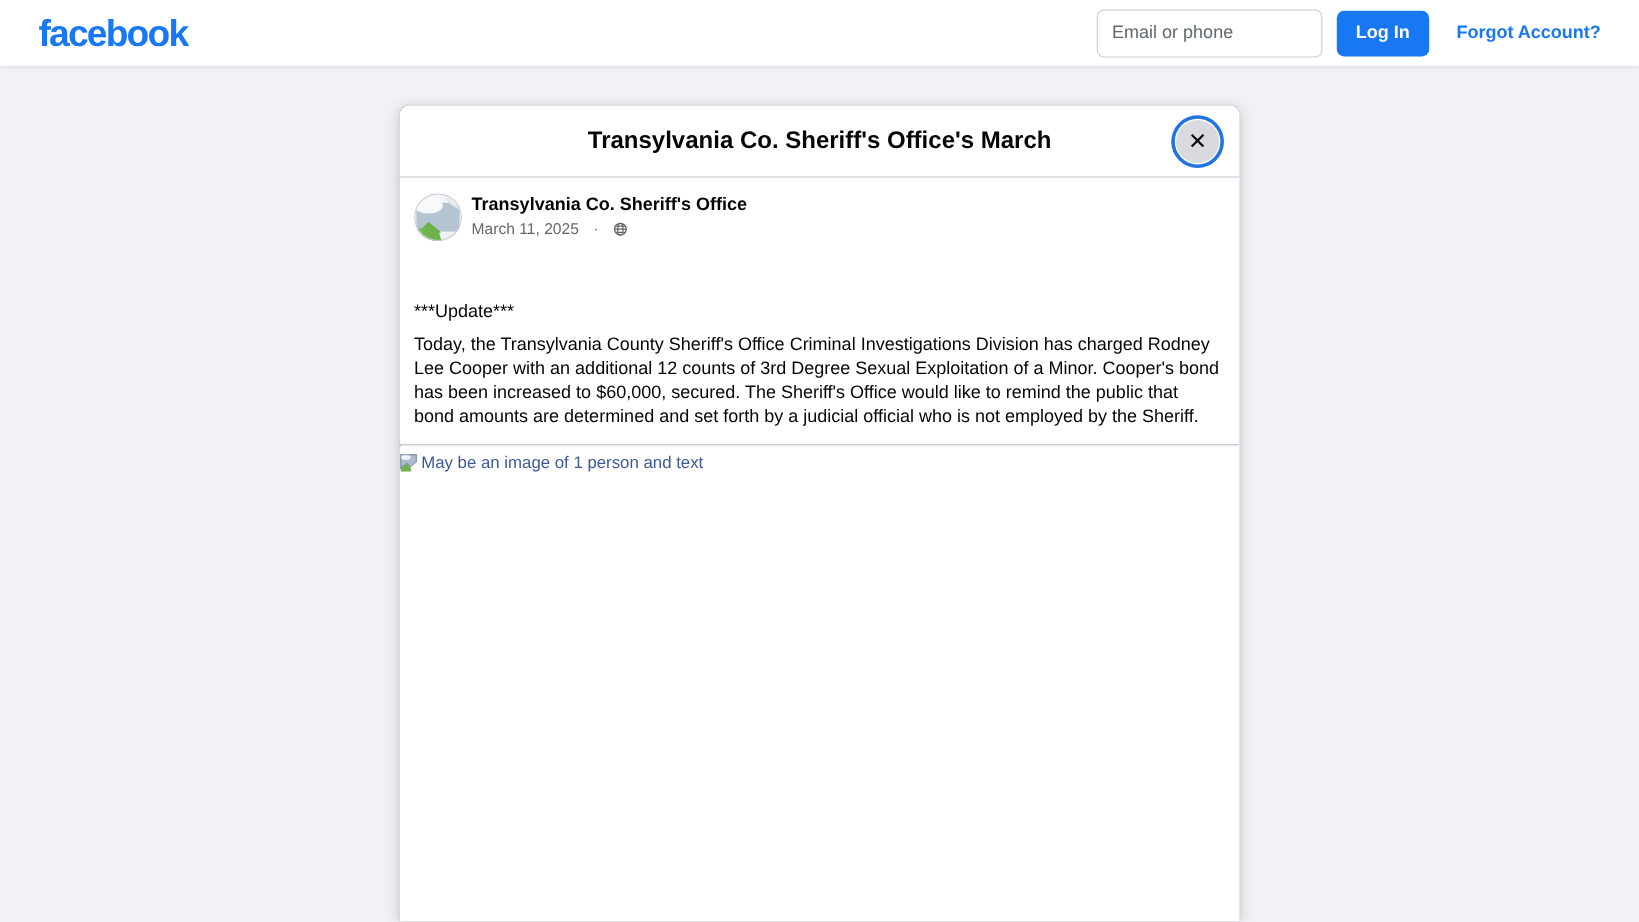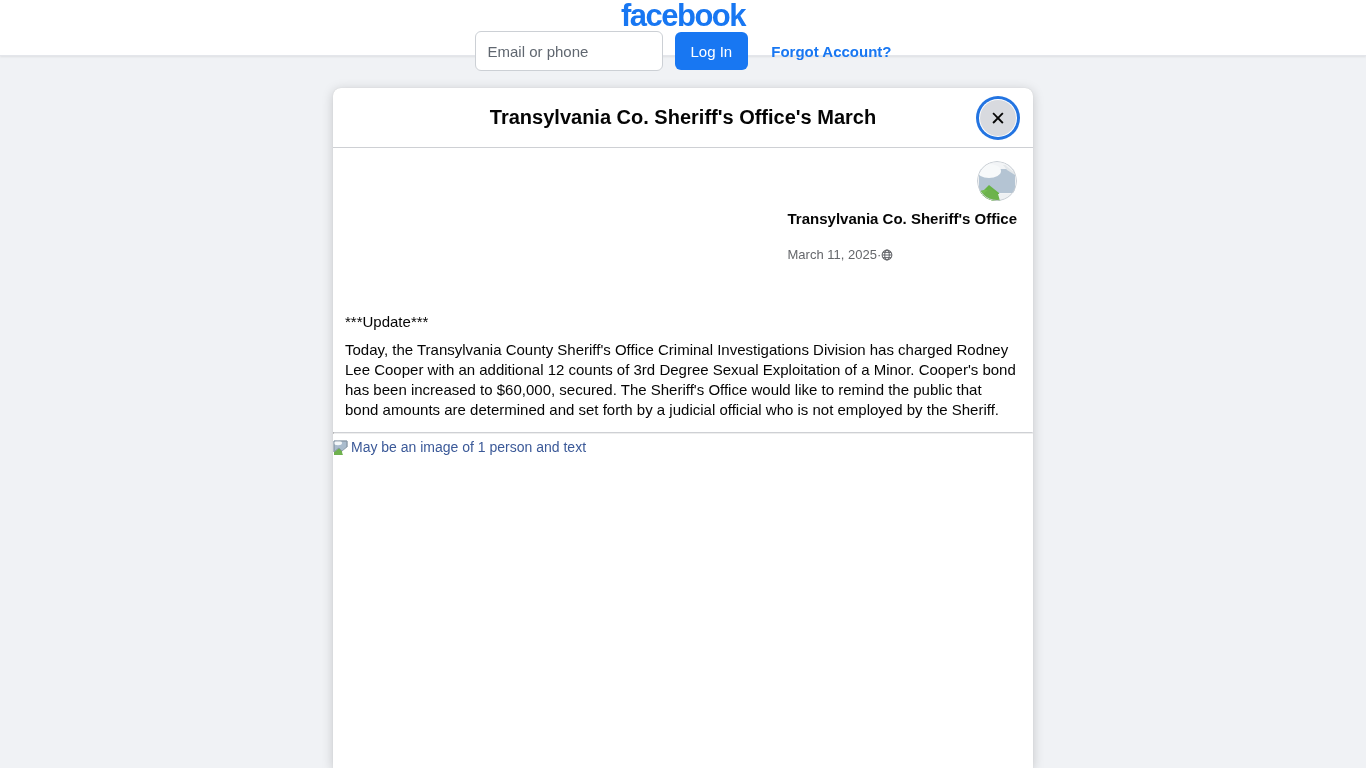--- a/index.html
+++ b/index.html
@@ -16,21 +16,20 @@
   
   .top-bar {
     position: absolute; top: 0; left: 0;
     width: 1366px; height: 56px;
     background: #ffffff;
     border-bottom: 1px solid #e4e6eb;
     box-shadow: 0 1px 2px rgba(0,0,0,0.08);
     display: flex; align-items: center; justify-content: space-between;
     padding: 0 32px;
     z-index: 20;
-    flex-direction: column;
   }
   .fb-logo {
     color: #1877f2;
     font-size: 31px;
     font-weight: bold;
     letter-spacing: -1.5px;
     line-height: 1;
     user-select: none;
   }
   .auth-controls { display: flex; align-items: center; gap: 12px; }
@@ -40,21 +39,21 @@
     font-family: "Liberation Sans", sans-serif;
     color: #1c1e21; background: #fff; outline: none;
   }
   .auth-input::placeholder { color: #606770; }
   .input-email { width: 188px; }
   .input-password { width: 180px; }
   .login-btn {
     height: 38px; padding: 0 16px;
     background: #1877f2; color: #ffffff;
     border: none; border-radius: 6px;
-    font-size: 15px; font-weight: normal;
+    font-size: 15px; font-weight: bold;
     font-family: "Liberation Sans", sans-serif;
     cursor: pointer;
   }
   .forgot-link {
     color: #1877f2; font-size: 15px; font-weight: 600;
     text-decoration: none; white-space: nowrap; padding-left: 11px;
   }
 
   
   .modal {
@@ -81,36 +80,35 @@
     background: #d8dadf;
     border: none;
     display: flex; align-items: center; justify-content: center;
     font-size: 19px; color: #050505; line-height: 1;
     cursor: pointer;
     box-shadow: 0 0 0 1px #ffffff, 0 0 0 4px #2374e1;
   }
 
   
   .post-header {
-    display: flex; align-items: flex-end; gap: 8px;
+    display: flex; align-items: flex-start; gap: 8px;
     padding: 13px 16px 0 12px;
-    flex-direction: column;
   }
   .avatar {
     width: 40px; height: 40px; border-radius: 50%;
     overflow: hidden; flex: 0 0 auto;
   }
   .author-block { display: flex; flex-direction: column; }
   .author-name {
     font-size: 15px; font-weight: bold; color: #050505;
     text-decoration: none; line-height: 19px;
   }
   .post-meta {
-    display: flex; align-items: center; gap: 0;
-    font-size: 13px; color: #65676b; line-height: 17px; margin-top: 18px;
+    display: flex; align-items: center; gap: 12px;
+    font-size: 13px; color: #65676b; line-height: 17px; margin-top: 2px;
   }
   .globe { width: 12px; height: 12px; display: inline-block; }
 
   .post-text {
     padding: 9px 17px 12px 12px;
     font-size: 15px; line-height: 20px; color: #050505;
   }
   .post-text .update-line { margin-bottom: 8px; margin-top: 40px; }
 
   .post-divider {

